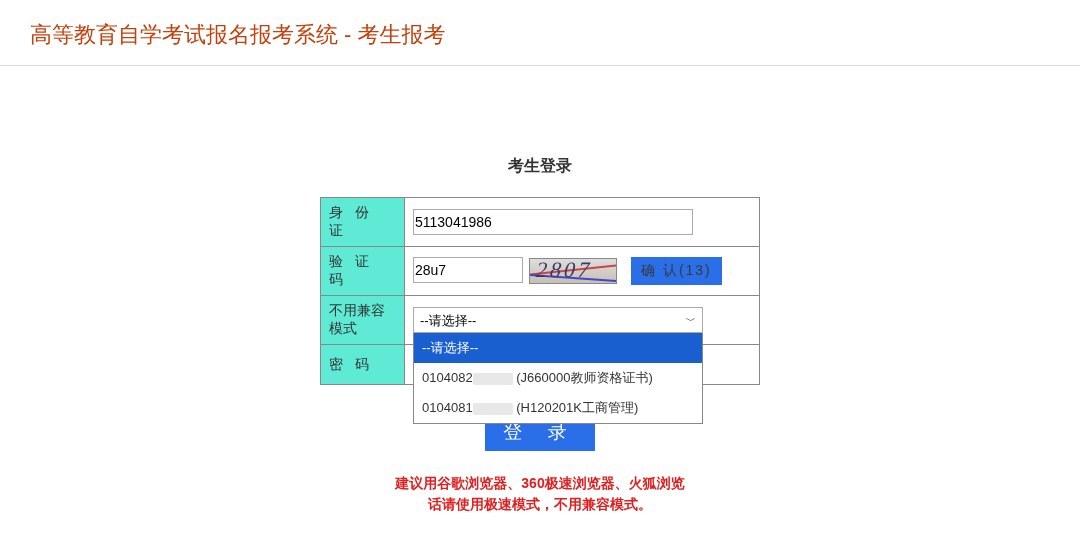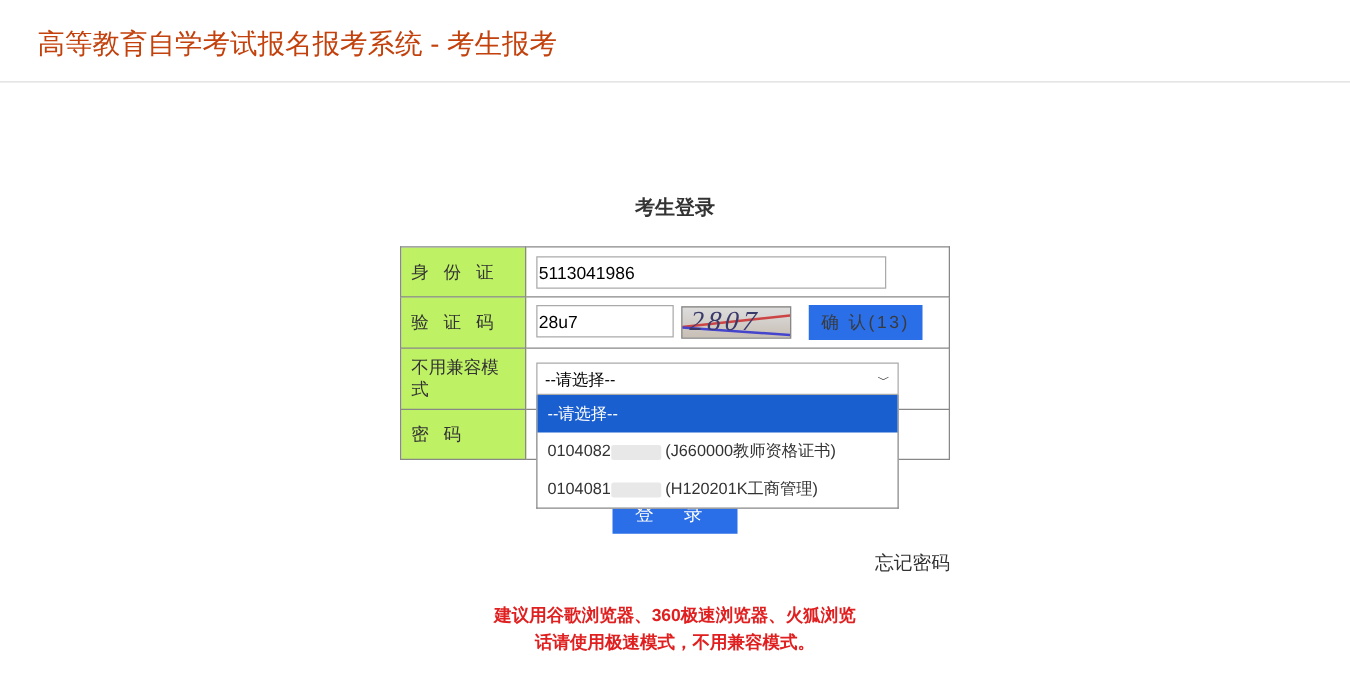--- a/index.html
+++ b/index.html
@@ -39,22 +39,22 @@
       width: 100%;
     }
     .login-table td {
       border: 1px solid #888;
       padding: 6px 8px;
       height: 40px;
       text-align: left;
       font-size: 14px;
     }
     .label-cell {
-      background: #bef264;
-      width: 100px;
+      background: #5eead4;
+      width: 84px;
       text-align: center;
       color: #333;
       letter-spacing: 4px;
     }
     .input-field {
       border: 1px solid #aaa;
       padding: 4px 1px;
       font-size: 14px;
       height: 26px;
     }
@@ -147,21 +147,21 @@
       width: 280px;
     }
     .login-btn-row {
       margin-top: 28px;
     }
     .login-btn {
       background: #2a6fe8;
       color: #fff;
       border: none;
       padding: 6px 18px;
-      font-size: 15px;
+      font-size: 19px;
       letter-spacing: 10px;
       cursor: pointer;
     }
     .forgot-row {
       text-align: right;
       margin-top: 14px;
       padding-right: 0;
     }
     .forgot-link {
       color: #333;
@@ -240,21 +240,18 @@
         <input class="input-field password-input" type="password" style="">
       </td>
     </tr>
   </tbody>
     </table>
 
   <div class="login-btn-row">
     <button class="login-btn">登  录</button>
   </div>
 
-  <div class="forgot-row">
-    <span class="forgot-link">忘记密码</span>
-  </div>
 
   <div class="advice">
     <div>建议用谷歌浏览器、360极速浏览器、火狐浏览</div>
     <div>话请使用极速模式，不用兼容模式。</div>
   </div>
 </div>
 
 </body></html>

